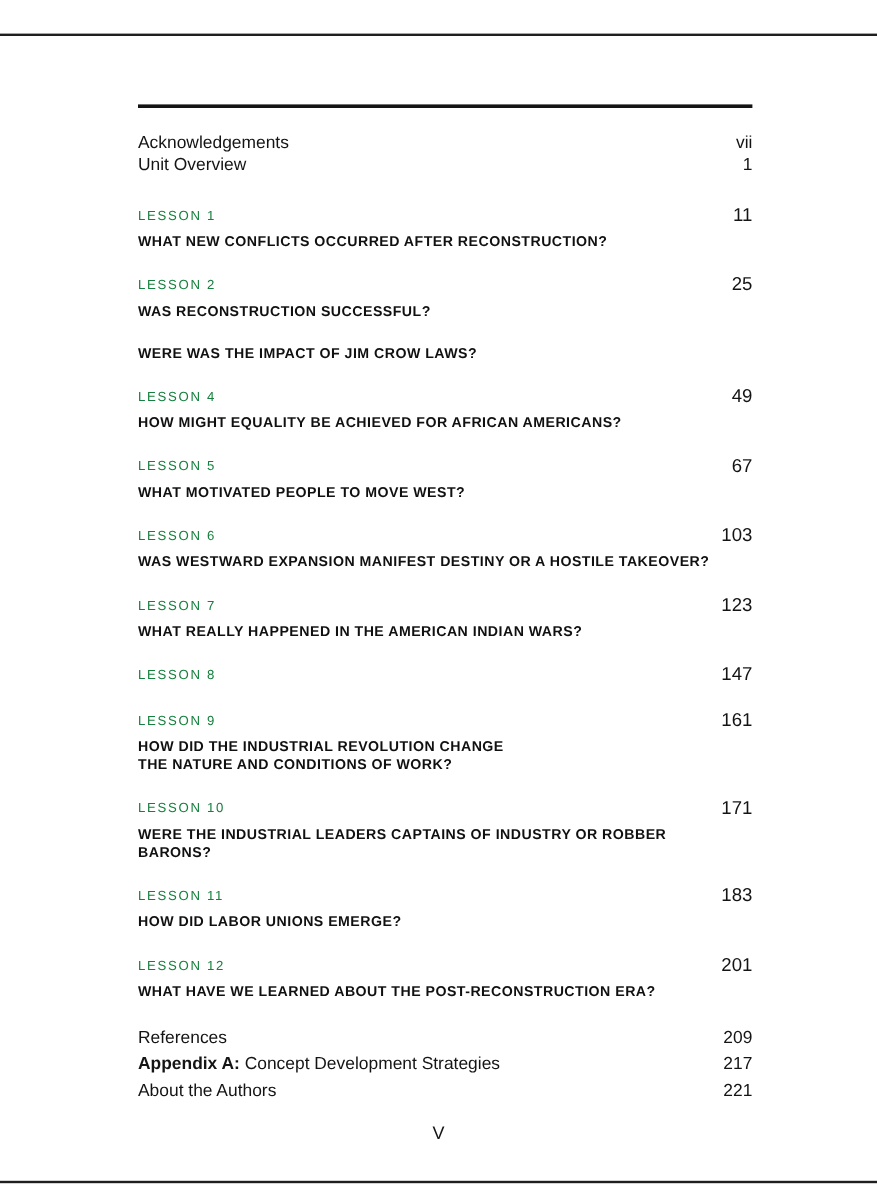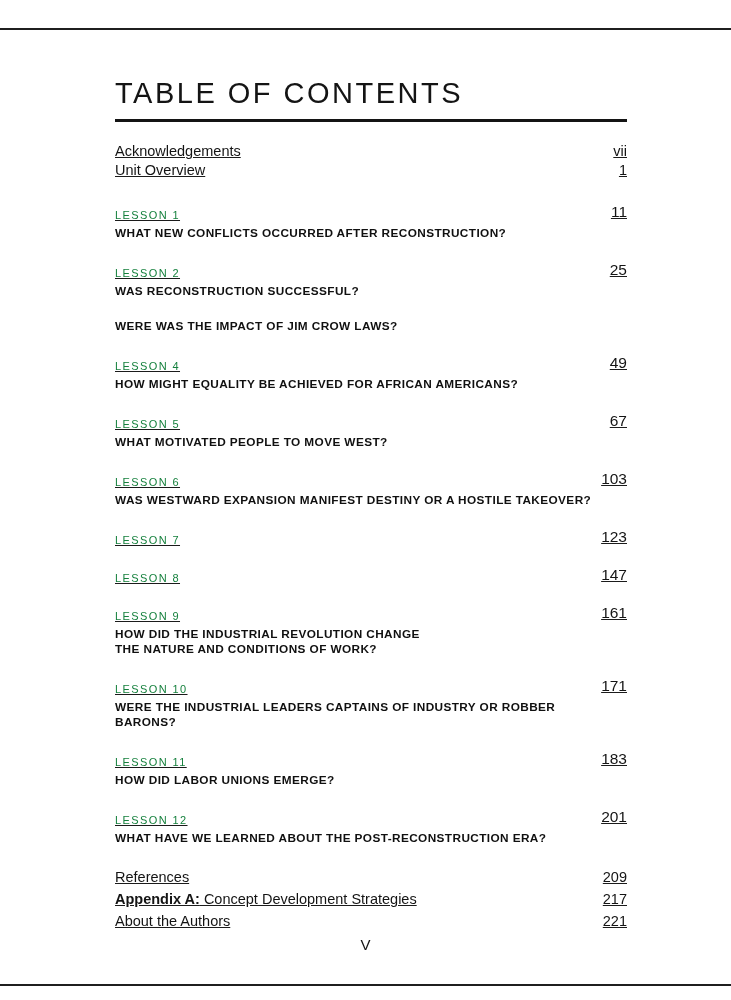--- a/index.html
+++ b/index.html
@@ -42,22 +42,21 @@
   }
   .title-rule {
     height: 3px;
     background: #141414;
     margin-top: 9px;
   }
 
   .row {
     display: flex;
     justify-content: space-between;
-    align-items: flex-end;
-    text-decoration: underline;
+    align-items: center;
   }
 
   .front-matter {
     margin-top: 20px;
   }
   .front-matter .row {
     font-size: 14.5px;
     line-height: 19px;
   }
   .matter-label { color: #141414; }
@@ -110,21 +109,20 @@
   }
 </style>
 </head>
 <body>
 
 <div class="scan-edge top"></div>
 <div class="scan-edge bottom"></div>
 
 <div class="content">
 
-  <div class="title">TABLE OF CONTENTS</div>
   <div class="title-rule"></div>
 
   <div class="front-matter">
     <div class="row">
       <span class="matter-label">Acknowledgements</span>
       <span class="matter-page">vii</span>
     </div>
     <div class="row">
       <span class="matter-label">Unit Overview</span>
       <span class="matter-page">1</span>
@@ -175,20 +173,21 @@
         <span class="lesson-page">103</span>
       </div>
       <div class="lesson-question">WAS WESTWARD EXPANSION MANIFEST DESTINY OR A HOSTILE TAKEOVER?</div>
     </div>
 
     <div class="lesson">
       <div class="row">
         <span class="lesson-title">LESSON 7</span>
         <span class="lesson-page">123</span>
       </div>
+      <div class="lesson-question">WHAT REALLY HAPPENED IN THE AMERICAN INDIAN WARS?</div>
     </div>
 
     <div class="lesson">
       <div class="row">
         <span class="lesson-title">LESSON 8</span>
         <span class="lesson-page">147</span>
       </div>
     </div>
 
     <div class="lesson">

